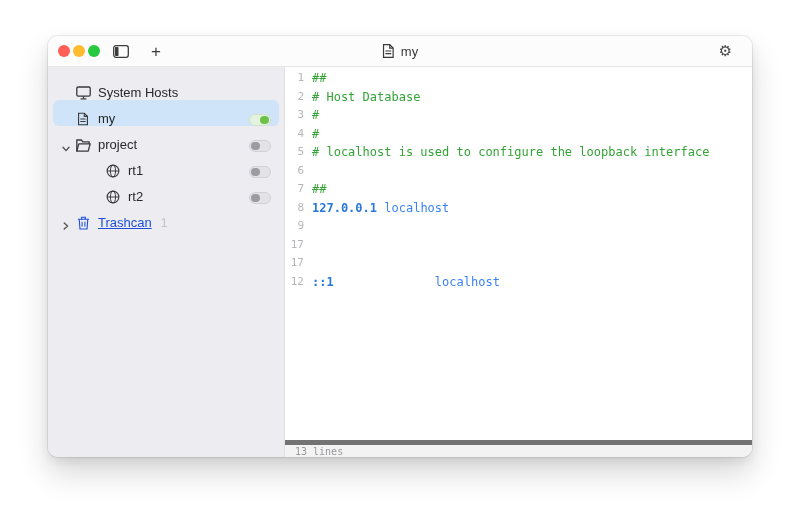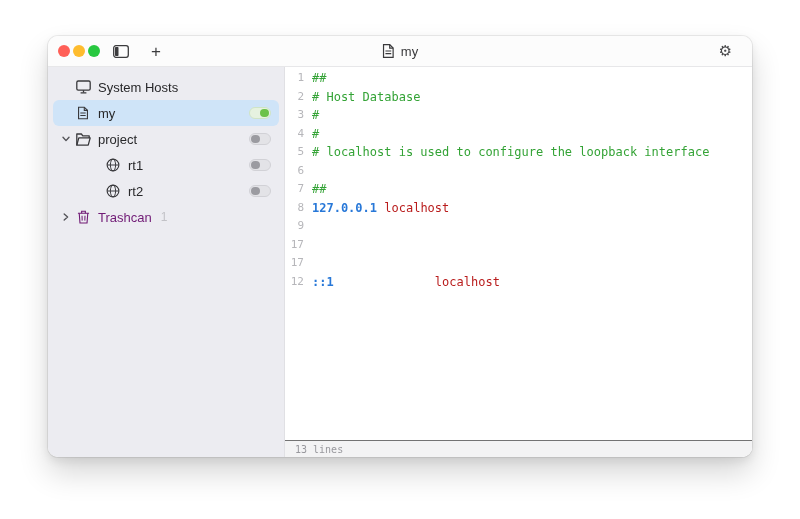--- a/index.html
+++ b/index.html
@@ -33,50 +33,50 @@
   .btn-gear { margin-left:auto; font-size:15px; color:#48484a; }
 
   
   .main { flex:1; display:flex; min-height:0; }
   .sidebar {
     width:237px; flex:0 0 237px; background:#ececf1; border-right:1px solid #e0e0e4;
     padding-top:7px; font-size:13px; color:#28282a;
   }
   .side-row {
     height:26px; margin:0 5px; padding:0 8px; border-radius:6px;
-    display:flex; align-items:center;
+    display:flex; align-items:flex-end;
   }
   .side-row.selected { background:var(--selection-blue,#cfe4f8); }
   .chev-slot { width:10px; flex:0 0 10px; display:flex; align-items:center; justify-content:center; color:#55555a; }
   .row-icon { width:16px; flex:0 0 16px; margin-left:4px; display:flex; align-items:center; justify-content:center; color:#39393c; }
   .side-row.child .chev-slot { margin-left:30px; }
   .side-label { margin-left:7px; white-space:nowrap; }
-  .side-row.muted .side-label, .side-row.muted .row-icon { color:#701a75; }
+  .side-row.muted .side-label, .side-row.muted .row-icon { color:#1d4ed8;text-decoration:underline; }
   .count { margin-left:9px; font-size:12px; color:#c2c2c7; }
 
   .toggle { margin-left:auto; width:22px; height:12px; border-radius:6px; position:relative; }
   .toggle.on  { background:#e6f2e0; border:1px solid #cfe4c6; }
   .toggle.on::after  { content:""; position:absolute; right:1px; top:1px; width:9px; height:8px;
                        border-radius:4px; background:var(--toggle-on-green,#6cc24a); }
   .toggle.off { background:#e3e3e7; border:1px solid #d1d1d6; }
   .toggle.off::after { content:""; position:absolute; left:1px; top:1px; width:9px; height:8px;
                        border-radius:4px; background:#9b9ba1; }
 
   
   .editor-col { flex:1; display:flex; flex-direction:column; min-width:0; background:#ffffff; }
   .code-area { flex:1; overflow:hidden; padding-top:2px;
                font-family:"DejaVu Sans Mono", monospace; font-size:12px; }
   .line { display:flex; line-height:18.5px; height:18.5px; white-space:pre; }
   .ln { width:19px; flex:0 0 19px; text-align:right; color:#b6b6ba; font-size:11px; margin-right:8px; }
   .seg-comment { color:var(--comment-green,#34a336); }
   .seg-ip { color:var(--ip-blue,#2878d8); font-weight:bold; }
-  .seg-plain { color:#b91c1c;margin-top:36px; }
+  .seg-plain { color:#3b82f6;margin-top:36px; }
 
   .statusbar {
-    flex:0 0 17px; height:17px; background:#f3f3f4; border-top:1px solid #737373;
+    flex:0 0 17px; height:17px; background:#f3f3f4; border-top:5px solid #737373;
     display:flex; align-items:center; padding-left:10px;
     font-family:"DejaVu Sans Mono", monospace; font-size:10px; color:#98989d;
   }
 
   svg { display:block; }
 </style>
 </head>
 <body>
 
 <div class="window">

